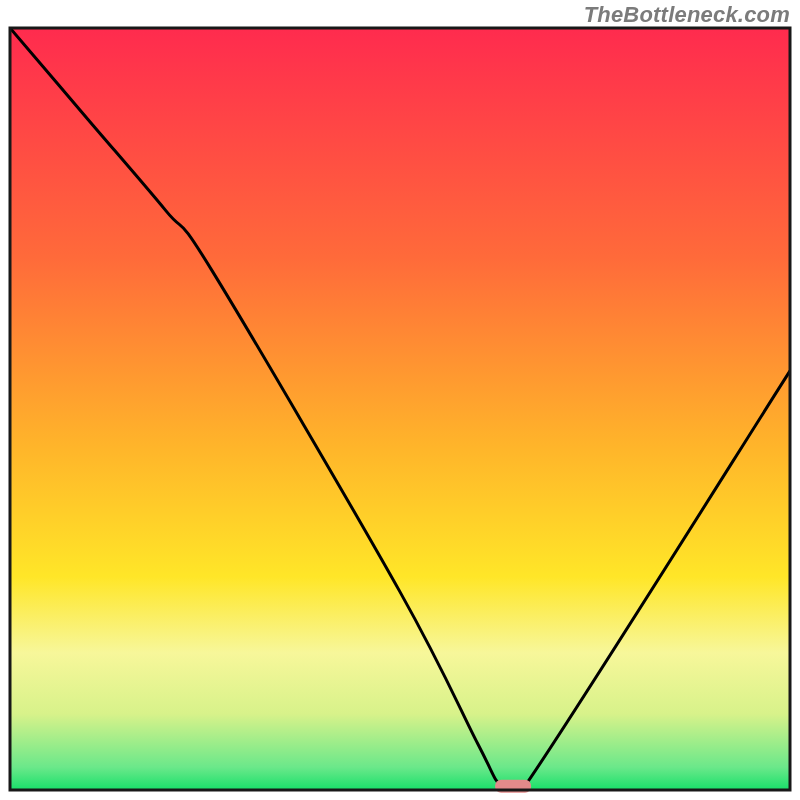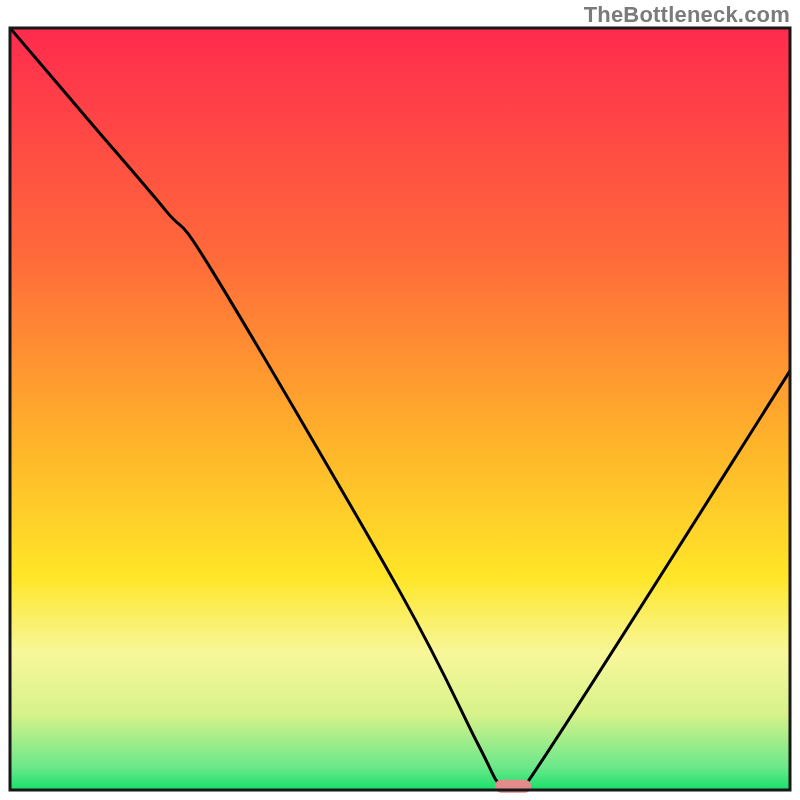--- a/index.html
+++ b/index.html
@@ -7,20 +7,21 @@
     padding: 0;
     width: 800px;
     height: 800px;
     background: #ffffff;
     font-family: Arial, Helvetica, sans-serif;
   }
   .container {
     position: relative;
     width: 800px;
     height: 800px;
+    font-style: italic;
   }
   .watermark {
     position: absolute;
     top: 2px;
     right: 10px;
     font-size: 22px;
     font-weight: 600;
     color: #7b7b7b;
     letter-spacing: 0.2px;
     z-index: 10;

